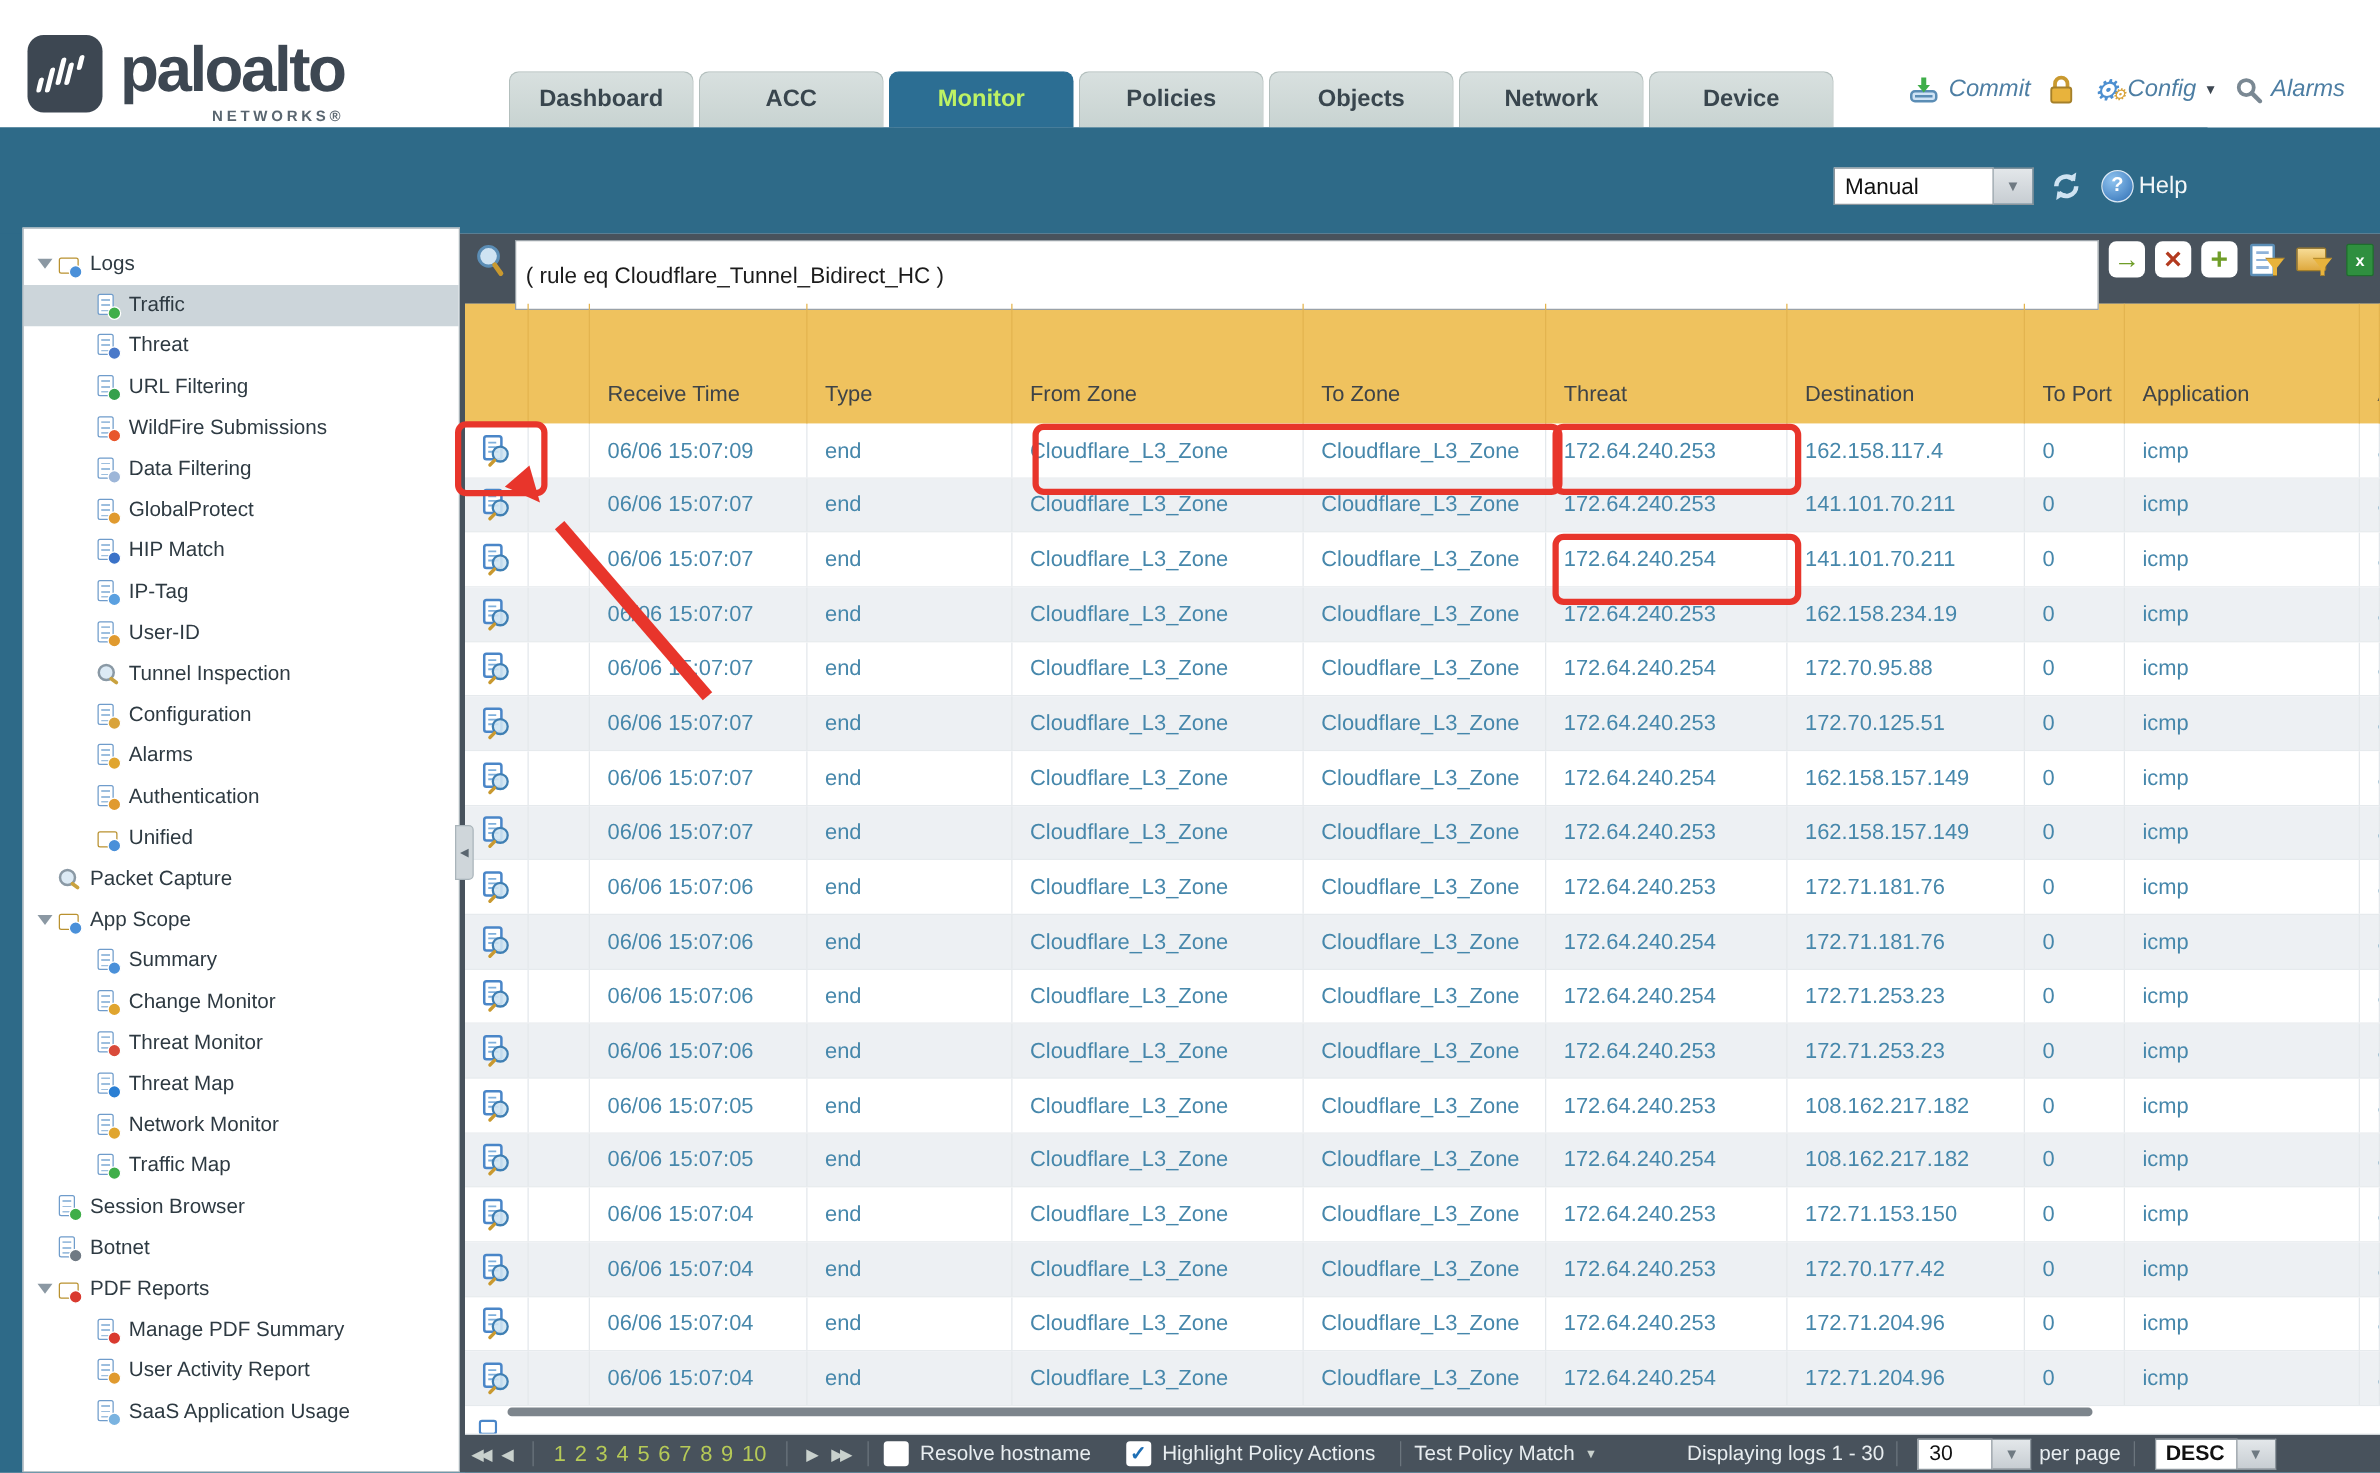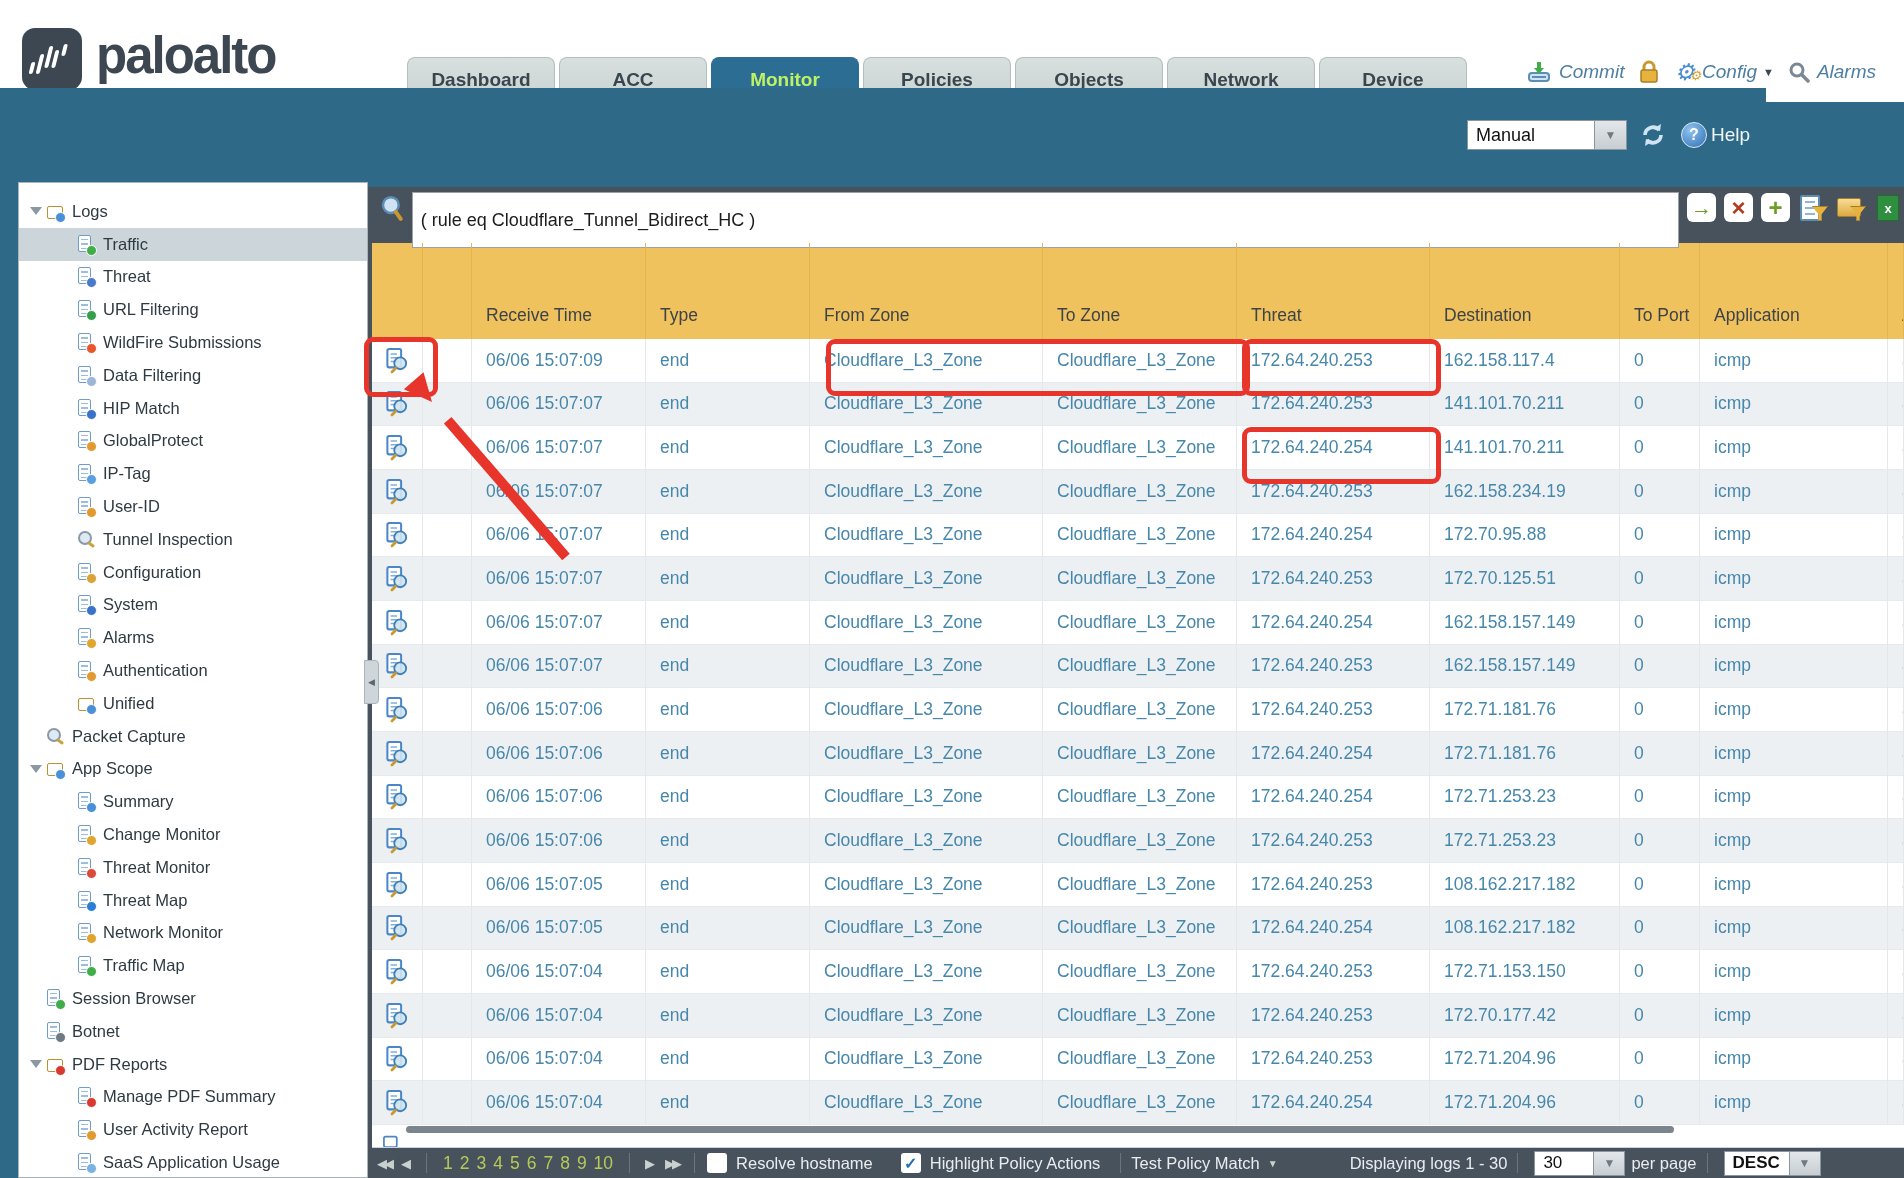--- a/index.html
+++ b/index.html
@@ -22,21 +22,21 @@
   .tab.active{background:#2c6e93;border-color:#2c6e93;color:#bef264;}
 
   .utils{position:absolute;right:28px;top:60px;display:flex;align-items:center;font-size:19px;color:#4d7ea3;font-style:italic;}
   .u-gap{width:14px;}
   .util-label{margin-left:7px;}
   .caret-down{font-size:11px;color:#3d4752;margin-left:6px;}
   .gear{font-size:23px;color:#4d8fd0;position:relative;line-height:20px;}
   .gear::after{content:"⚙";position:absolute;right:-6px;bottom:-4px;font-size:13px;color:#d9a33a;}
 
   
-  .band{position:absolute;left:0;top:88px;width:1766px;height:85px;background:#2e6a88;}
+  .band{position:absolute;left:0;top:102px;width:1766px;height:85px;background:#2e6a88;}
   .band-controls{position:absolute;right:16px;top:32px;display:flex;align-items:center;}
   .select-box{display:flex;height:30px;}
   .select-val{width:118px;background:#ffffff;border:1px solid #8b959c;font-size:18px;color:#111;
               display:flex;align-items:center;padding-left:8px;}
   .select-btn{width:31px;background:linear-gradient(#e3e7ea,#c7cdd2);border:1px solid #8b959c;border-left:none;
               display:flex;align-items:center;justify-content:center;color:#6f7a82;font-size:12px;cursor:pointer;}
   .help-wrap{display:flex;align-items:center;margin-left:14px;color:#f2f6f8;font-size:19px;}
   .help-circle{width:24px;height:24px;border-radius:50%;background:radial-gradient(circle at 35% 30%,#8fc3ef,#2f6fb5);
                color:#fff;font-size:16px;font-weight:700;display:flex;align-items:center;justify-content:center;
                border:1px solid #dce9f5;margin-right:4px;}
@@ -242,46 +242,42 @@
       </div>
       <div class="tree-item lvl2">
         <span class="ti kind-doc ti-wildfire"></span>
         <span>WildFire Submissions</span>
       </div>
       <div class="tree-item lvl2">
         <span class="ti kind-doc ti-data-filtering"></span>
         <span>Data Filtering</span>
       </div>
       <div class="tree-item lvl2">
+        <span class="ti kind-doc ti-globalprotect"></span>
+        <span>GlobalProtect</span>
+      </div>
+      <div class="tree-item lvl2">
         <span class="ti kind-doc ti-hip-match"></span>
         <span>HIP Match</span>
       </div>
       <div class="tree-item lvl2">
-        <span class="ti kind-doc ti-globalprotect"></span>
-        <span>GlobalProtect</span>
-      </div>
-      <div class="tree-item lvl2">
         <span class="ti kind-doc ti-ip-tag"></span>
         <span>IP-Tag</span>
       </div>
       <div class="tree-item lvl2">
         <span class="ti kind-doc ti-user-id"></span>
         <span>User-ID</span>
       </div>
       <div class="tree-item lvl2">
         <span class="ti kind-mag ti-tunnel-inspection"></span>
         <span>Tunnel Inspection</span>
       </div>
       <div class="tree-item lvl2">
         <span class="ti kind-doc ti-configuration"></span>
         <span>Configuration</span>
-      </div>
-      <div class="tree-item lvl2">
-        <span class="ti kind-doc ti-system"></span>
-        <span>System</span>
       </div>
       <div class="tree-item lvl2">
         <span class="ti kind-doc ti-alarms"></span>
         <span>Alarms</span>
       </div>
       <div class="tree-item lvl2">
         <span class="ti kind-doc ti-authentication"></span>
         <span>Authentication</span>
       </div>
       <div class="tree-item lvl2">

